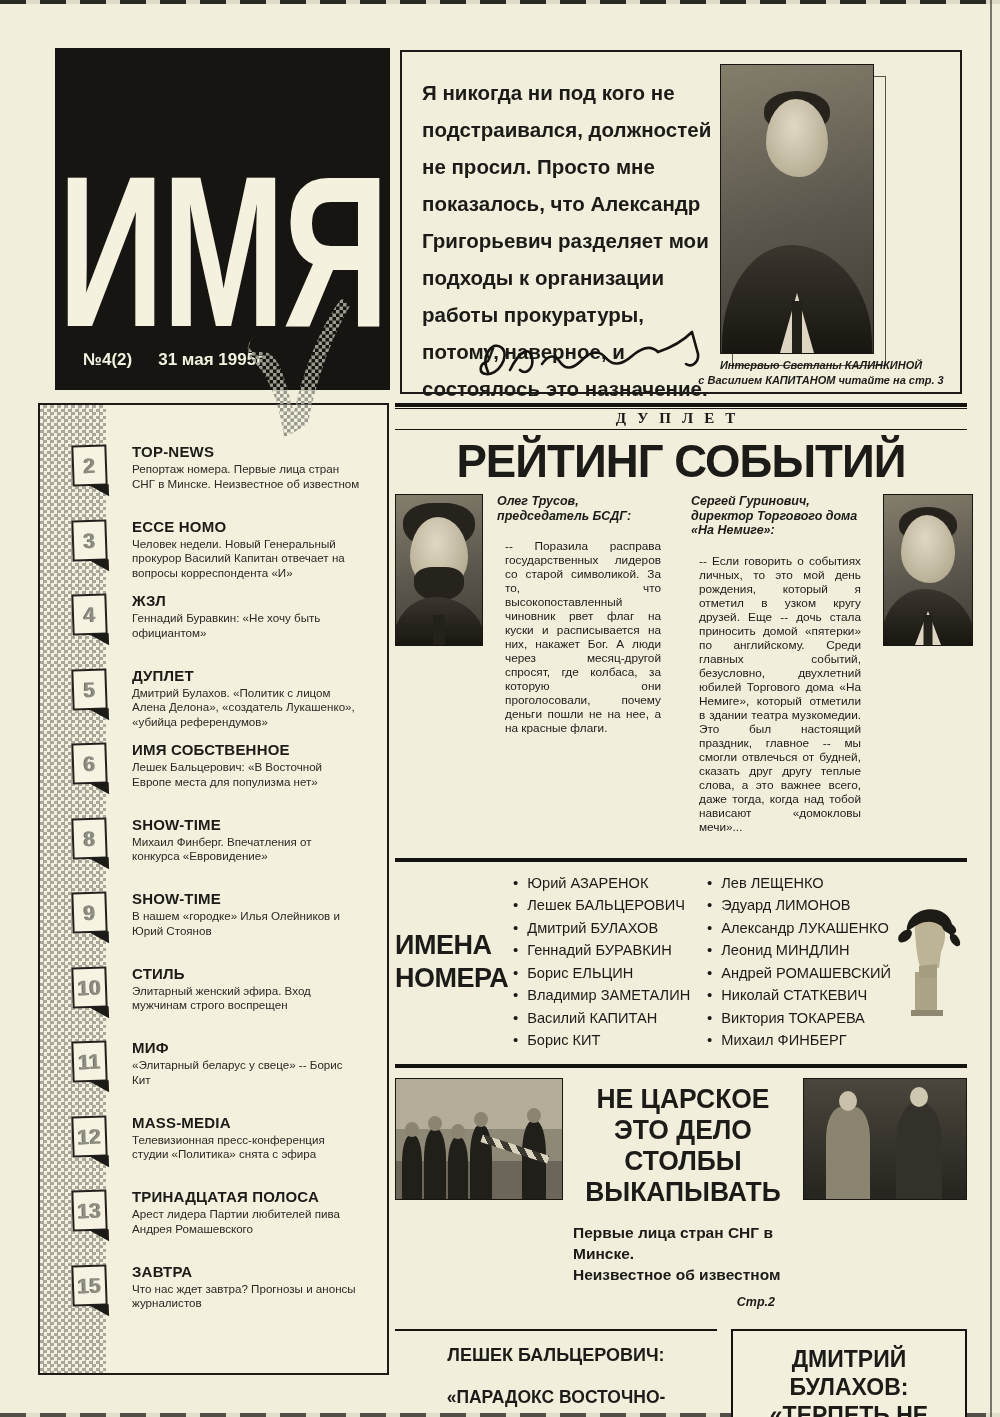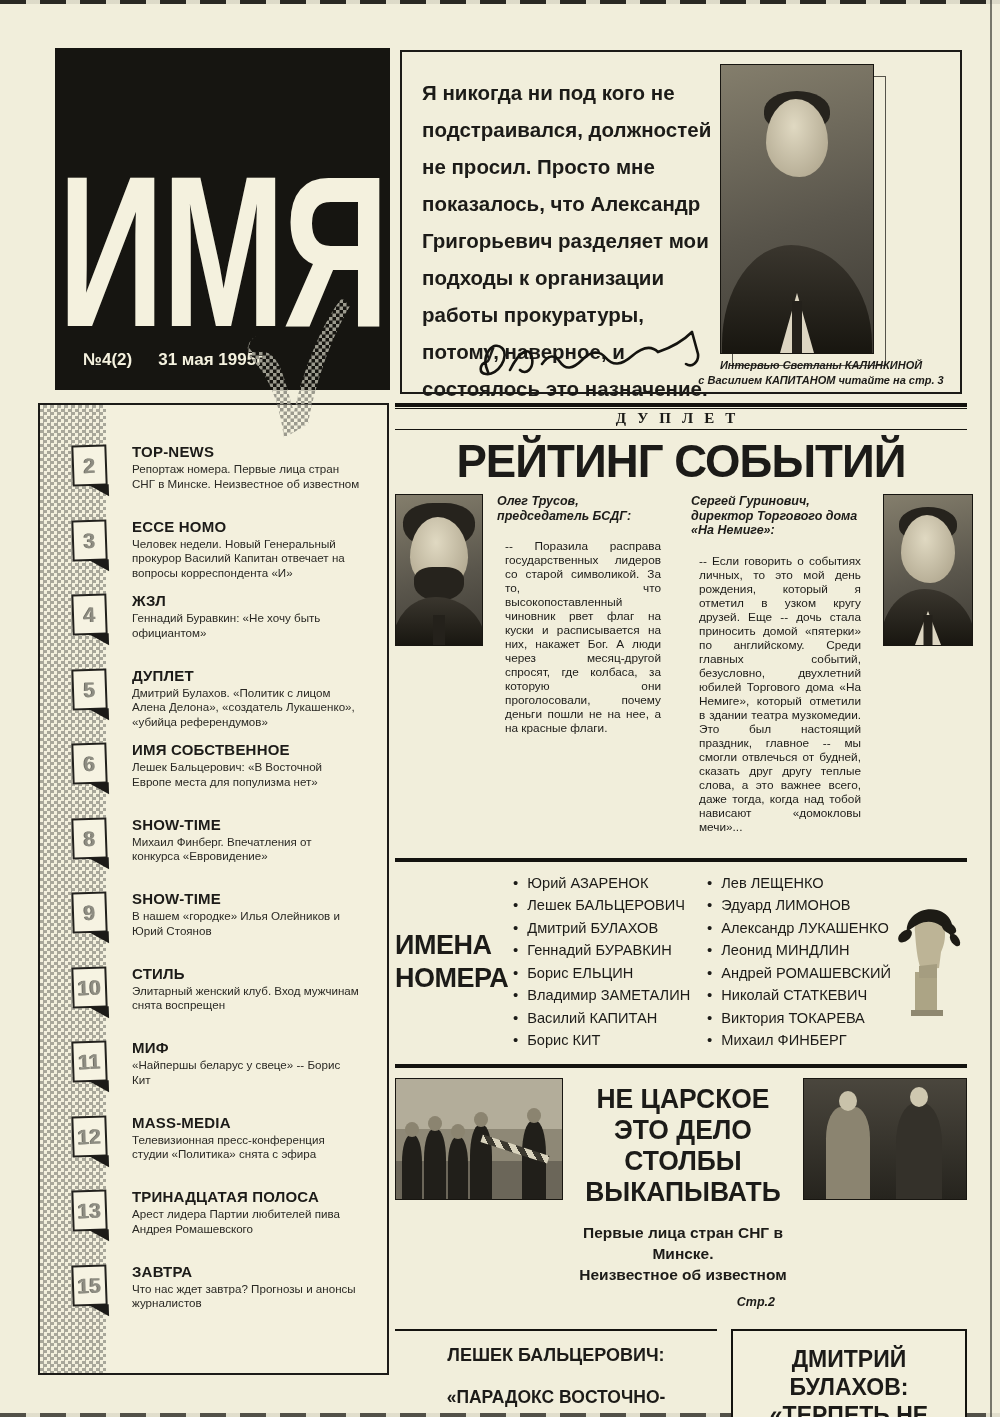--- a/index.html
+++ b/index.html
@@ -69,21 +69,21 @@
     align-items:center;padding:8px 0 10px;}
   .names-label{font-weight:800;font-size:27px;line-height:33px;letter-spacing:-.5px;}
   .names ul{list-style:none;margin:0;padding:0;}
   .names li{font-size:14.6px;line-height:21.5px;white-space:nowrap;}
   .names li::before{content:"•";margin-right:9px;font-size:15px;}
 
   .tsar{display:grid;grid-template-columns:168px 1fr 164px;gap:10px;padding:8px 0 10px;}
   .tsar-center{display:flex;flex-direction:column;align-items:center;padding-top:6px;}
   .tsar-title{font-weight:800;font-size:27px;line-height:31px;text-align:center;
     transform:scaleX(.98);margin:0;}
-  .tsar-sub{font-weight:700;font-size:15.5px;line-height:21px;text-align:center;margin:14px 0 0;}
+  .tsar-sub{font-weight:700;font-size:15.5px;line-height:21px;margin:14px 0 0;}
   .tsar-ref{align-self:flex-end;font-weight:700;font-style:italic;font-size:12.5px;margin:10px 18px 0 0;}
 
   .bottom-row{display:flex;gap:14px;margin-top:10px;}
   .bcol{width:328px;border-top:2px solid #14130f;display:flex;flex-direction:column;align-items:center;}
   .bcol-title{font-weight:800;font-size:18px;margin:14px 0 4px;text-align:center;}
   .bcol-quote{font-weight:800;font-size:17.5px;line-height:39px;text-align:center;width:322px;margin:8px 0 2px;}
 
   .bulakhov-box{width:226px;border:2px solid #14130f;background:#f2efdc;
     padding:10px 11px 8px;display:flex;flex-direction:column;}
   .bul-title{font-weight:800;font-size:23px;line-height:28px;text-align:center;margin:4px 2px 0;}
@@ -184,26 +184,26 @@
         <p class="toc-desc">Михаил Финберг. Впечатления от конкурса «Евровидение»</p>
       </div>
       <div class="toc-item">
         <span class="tile">9</span>
         <p class="toc-heading">SHOW-TIME</p>
         <p class="toc-desc">В нашем «городке» Илья Олейников и Юрий Стоянов</p>
       </div>
       <div class="toc-item">
         <span class="tile">10</span>
         <p class="toc-heading">СТИЛЬ</p>
-        <p class="toc-desc">Элитарный женский клуб. Вход мужчинам снята воспрещен</p>
+        <p class="toc-desc">Элитарный женский эфира. Вход мужчинам строго воспрещен</p>
       </div>
       <div class="toc-item">
         <span class="tile">11</span>
         <p class="toc-heading">МИФ</p>
-        <p class="toc-desc">«Найпершы беларус у свеце» -- Борис Кит</p>
+        <p class="toc-desc">«Элитарный беларус у свеце» -- Борис Кит</p>
       </div>
       <div class="toc-item">
         <span class="tile">12</span>
         <p class="toc-heading">MASS-MEDIA</p>
         <p class="toc-desc">Телевизионная пресс-конференция студии «Политика» снята с эфира</p>
       </div>
       <div class="toc-item">
         <span class="tile">13</span>
         <p class="toc-heading">ТРИНАДЦАТАЯ ПОЛОСА</p>
         <p class="toc-desc">Арест лидера Партии любителей пива Андрея Ромашевского</p>

